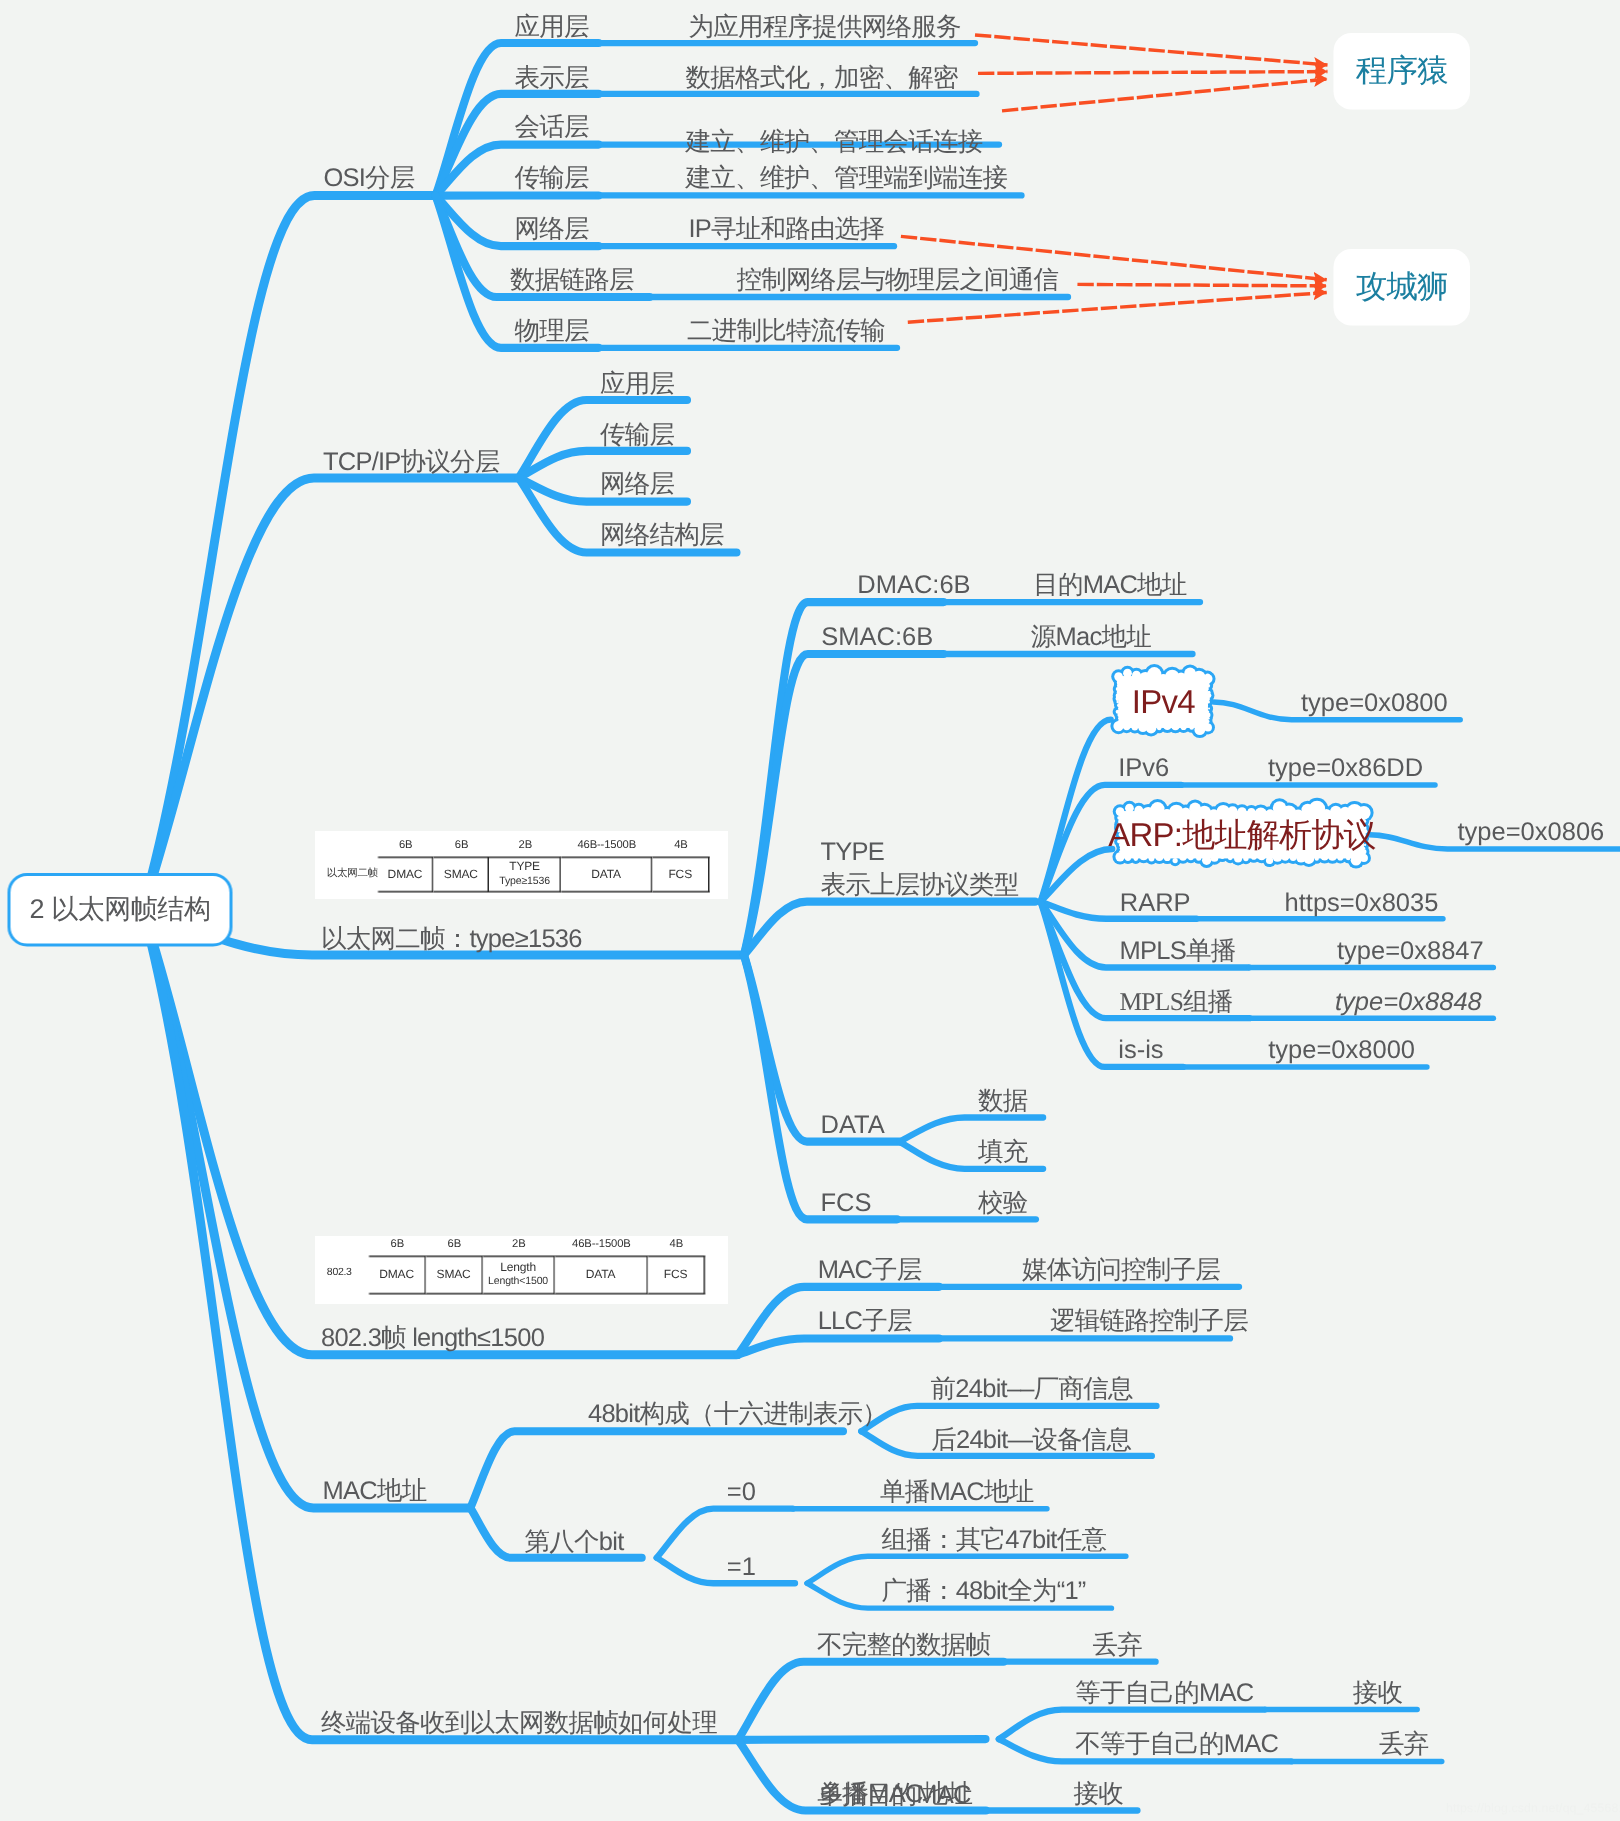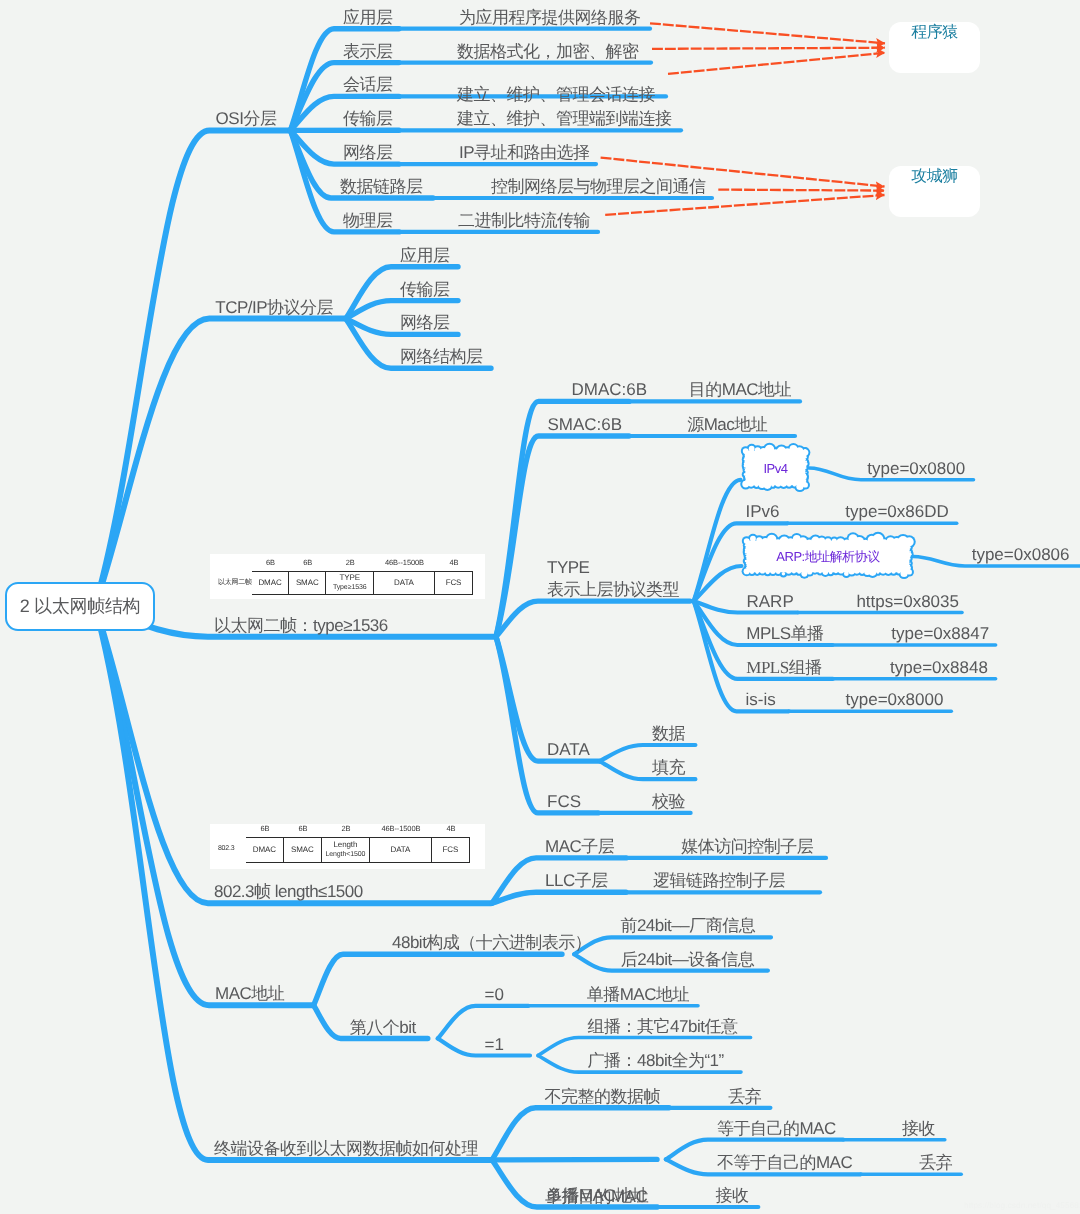--- a/index.html
+++ b/index.html
@@ -8,24 +8,24 @@
        font-family:"Liberation Sans",sans-serif;
        -webkit-font-smoothing:antialiased;text-rendering:geometricPrecision;}
   #root{position:relative;width:1080px;height:1214px;}
   svg#links{position:absolute;left:0;top:0;width:1080px;height:1214px;overflow:visible;}
   .lbl{position:absolute;color:#58595b;white-space:pre;font-size:17px;line-height:22px;transform:translateZ(0);}
   .cjk{letter-spacing:-0.5px;}
   .rootnode{position:absolute;transform:translateZ(0);background:#fff;border:2px solid #2ba6f5;border-radius:13px;
             display:flex;align-items:center;justify-content:center;color:#58595b;
             font-size:18px;letter-spacing:-0.3px;white-space:nowrap;box-sizing:border-box;}
   .callout{position:absolute;background:#fff;border-radius:12px;
-           display:flex;justify-content:center;
-           color:#1b7fa0;font-size:16px;letter-spacing:-0.5px;white-space:nowrap;}
+           display:flex;align-items:center;justify-content:center;
+           color:#1b7fa0;font-size:21px;letter-spacing:-0.5px;white-space:nowrap;}
   .cloudnode{position:absolute;transform:translateZ(0);display:flex;align-items:center;justify-content:center;
-             color:#6d28d9;font-size:13px;letter-spacing:-0.5px;white-space:nowrap;}
+             color:#7f1d1d;font-size:22px;letter-spacing:-0.5px;white-space:nowrap;}
   .frame{position:absolute;background:#fff;transform:translateZ(0);}
   .wm{position:absolute;transform:translateZ(0);color:#eff1ef;font-size:8.2px;white-space:nowrap;letter-spacing:0.1px;}
   .frame{border:0;}
   .frame-name{transform:translateZ(0);font-size:7px;color:#333;white-space:nowrap;font-family:"Liberation Sans",sans-serif;letter-spacing:-0.2px;}
   .frame-size{transform:translateZ(0);font-size:7.5px;color:#333;font-family:"Liberation Sans",sans-serif;letter-spacing:-0.1px;}
   .frame-cell{transform:translateZ(0);border:1.1px solid #2b2b2b;border-left-width:0;box-sizing:border-box;
               display:flex;flex-direction:column;align-items:center;justify-content:center;
               font-size:8px;color:#333;line-height:10px;background:#fff;letter-spacing:-0.1px;}
   .frame-cell:first-of-type{border-left-width:1px;}
   .frame-cell .sub{font-size:7px;}
@@ -458,33 +458,33 @@
     <div class="lbl" style="left: 867.3px; top: 457.8px;">type=0x0800</div>
     <div class="lbl" style="left: 745.5px; top: 501.3px; line-height: 22px;">IPv6</div>
     <div class="lbl" style="left: 845.3px; top: 501.3px;">type=0x86DD</div>
     <div class="cloudnode" style="left: 741.5px; top: 534.5px; width: 173px; height: 44px;">ARP:地址解析协议</div>
     <div class="lbl" style="left: 971.7px; top: 544px;">type=0x0806</div>
     <div class="lbl" style="left: 746.5px; top: 590.5px; line-height: 22px;">RARP</div>
     <div class="lbl" style="left: 856.4px; top: 590.5px;">https=0x8035</div>
     <div class="lbl cjk" style="left: 746.3px; top: 623px; line-height: 22px;">MPLS单播</div>
     <div class="lbl" style="left: 891.3px; top: 623px;">type=0x8847</div>
     <div class="lbl cjk" style="left: 746.3px; top: 656.8px; line-height: 22px; font-family: Liberation Serif, serif;">MPLS组播</div>
-    <div class="lbl" style="left: 890px; top: 656.8px;">type=0x8848</div>
+    <div class="lbl" style="left: 890px; top: 656.8px; font-style: italic;">type=0x8848</div>
     <div class="lbl" style="left: 745.5px; top: 689.3px; line-height: 22px;">is-is</div>
     <div class="lbl" style="left: 845.5px; top: 689.3px;">type=0x8000</div>
     <div class="lbl" style="left: 547px; top: 739.1px; line-height: 22px;">DATA</div>
     <div class="lbl cjk" style="left: 652px; top: 723px; line-height: 22px;">数据</div>
     <div class="lbl cjk" style="left: 652px; top: 757.2px; line-height: 22px;">填充</div>
     <div class="lbl" style="left: 547px; top: 790.9px; line-height: 22px;">FCS</div>
     <div class="lbl cjk" style="left: 652px; top: 790.9px;">校验</div>
     <div class="lbl cjk" style="left: 214px; top: 881.2px;">802.3帧 length≤1500</div>
     <div class="lbl cjk" style="left: 545.1px; top: 835.9px; line-height: 22px;">MAC子层</div>
     <div class="lbl cjk" style="left: 681.3px; top: 835.9px;">媒体访问控制子层</div>
     <div class="lbl cjk" style="left: 545.1px; top: 870.3px; line-height: 22px;">LLC子层</div>
-    <div class="lbl cjk" style="left: 653px; top: 870.3px;">逻辑链路控制子层</div>
+    <div class="lbl cjk" style="left: 700px; top: 870.3px;">逻辑链路控制子层</div>
     <div class="lbl cjk" style="left: 215px; top: 983.3px;">MAC地址</div>
     <div class="lbl cjk" style="left: 352px; top: 932.2px; line-height: 22px; margin-left: 40px;">48bit构成（十六进制表示）</div>
     <div class="lbl cjk" style="left: 620.4px; top: 915.3px; line-height: 22px;">前24bit––厂商信息</div>
     <div class="lbl cjk" style="left: 620.8px; top: 948.6px; line-height: 22px;">后24bit—设备信息</div>
     <div class="lbl cjk" style="left: 349.7px; top: 1016.5px; line-height: 22px;">第八个bit</div>
     <div class="lbl" style="left: 484.5px; top: 983.8px; line-height: 22px;">=0</div>
     <div class="lbl cjk" style="left: 586.7px; top: 983.8px;">单播MAC地址</div>
     <div class="lbl" style="left: 484.5px; top: 1033.5px; line-height: 22px;">=1</div>
     <div class="lbl cjk" style="left: 587.6px; top: 1015.5px; line-height: 22px;">组播：其它47bit任意</div>
     <div class="lbl cjk" style="left: 587.6px; top: 1050.1px; line-height: 22px;">广播：48bit全为“1”</div>

